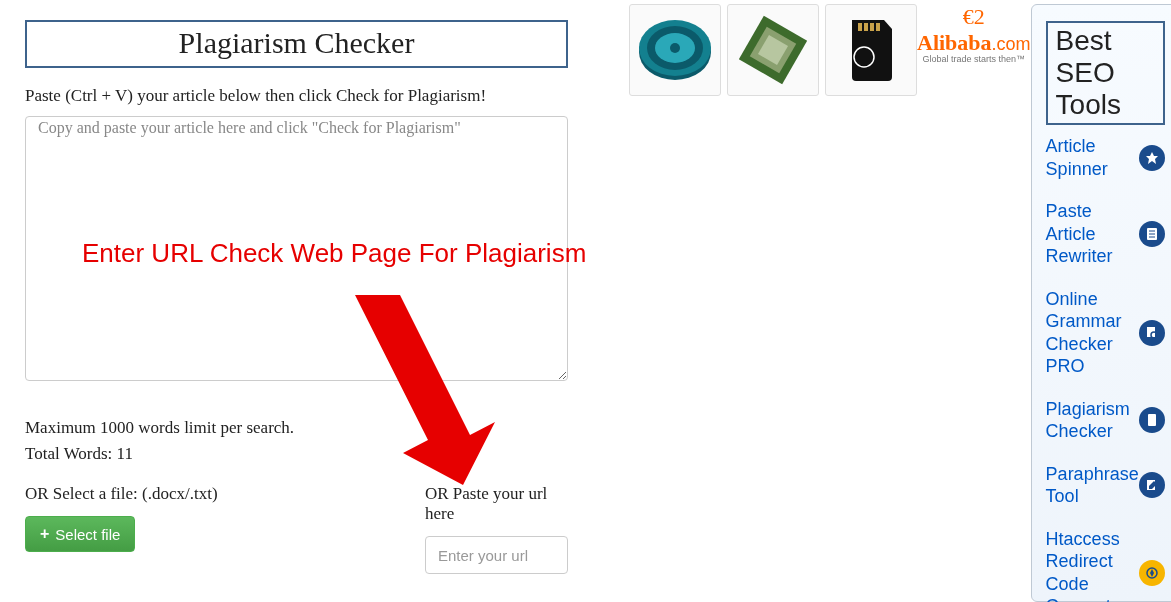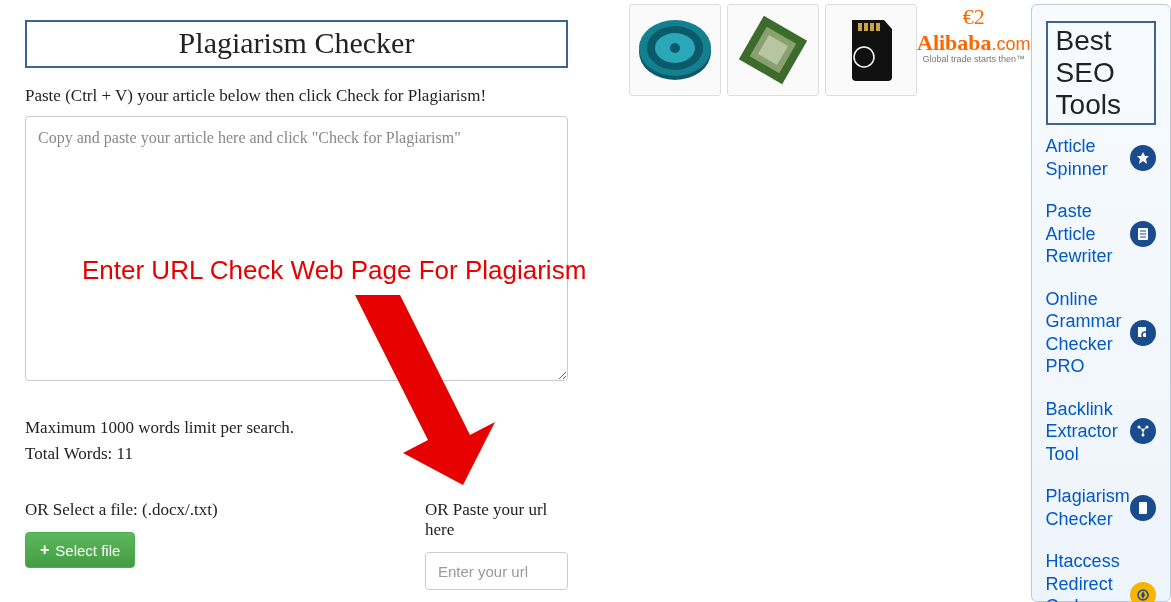--- a/index.html
+++ b/index.html
@@ -39,30 +39,30 @@
     font-size: 17px;
     color: #222;
     margin-bottom: 10px;
     font-family: Georgia, serif;
   }
   .article-textarea {
     width: 100%;
     height: 265px;
     border: 1px solid #ccc;
     border-radius: 4px;
-    padding: 12px 12px;
+    padding: 2px 12px;
     font-size: 16px;
     font-family: Georgia, serif;
     color: #222;
     resize: both;
   }
   .article-textarea::placeholder { color: #888; }
   .overlay-text {
     position: absolute;
-    top: 255px;
+    top: 238px;
     left: 82px;
     font-family: Arial, sans-serif;
     font-size: 26px;
     color: #e60000;
     font-weight: normal;
     pointer-events: none;
     z-index: 5;
   }
   .arrow {
     position: absolute;
@@ -75,21 +75,21 @@
   }
   .limit-block {
     margin-top: 30px;
     font-size: 17px;
     line-height: 1.5;
     font-family: Georgia, serif;
     color: #222;
   }
   .row2 {
     display: flex;
-    margin-top: 34px;
+    margin-top: 18px;
   }
   .col-left { flex: 0 0 400px; }
   .col-right { flex: 1; }
   .col-label {
     font-size: 17px;
     font-family: Georgia, serif;
     color: #222;
     margin-bottom: 12px;
   }
   .select-file-btn {
@@ -314,44 +314,39 @@
           <span class="label">Online Grammar Checker PRO</span>
           <span class="tool-icon">
             <svg viewBox="0 0 14 14">
                 <rect x="2" y="1" width="8" height="10" fill="#fff"></rect>
                 <circle cx="9" cy="9" r="3" fill="none" stroke="#1a4b8c" stroke-width="1.5"></circle>
                 <line x1="11" y1="11" x2="13" y2="13" stroke="#1a4b8c" stroke-width="1.5"></line>
               </svg>
           </span>
         </div>
 
-        <div class="tool-item">
-          <span class="label">Backlink Extractor Tool</span>
-          <span class="tool-icon">
-            <svg viewBox="0 0 14 14">
-                <circle cx="3" cy="3" r="1.5" fill="#fff"></circle>
-                <circle cx="11" cy="3" r="1.5" fill="#fff"></circle>
-                <circle cx="7" cy="11" r="1.5" fill="#fff"></circle>
-                <circle cx="7" cy="6" r="1.5" fill="#fff"></circle>
-                <line x1="3" y1="3" x2="7" y2="6" stroke="#fff"></line>
-                <line x1="11" y1="3" x2="7" y2="6" stroke="#fff"></line>
-                <line x1="7" y1="6" x2="7" y2="11" stroke="#fff"></line>
-              </svg>
-          </span>
-        </div>
 
         <div class="tool-item">
           <span class="label">Plagiarism Checker</span>
           <span class="tool-icon">
             <svg viewBox="0 0 14 14">
                 <rect x="3" y="1" width="8" height="12" rx="1" fill="#fff"></rect>
               </svg>
           </span>
         </div>
 
+        <div class="tool-item">
+          <span class="label">Paraphrase Tool</span>
+          <span class="tool-icon">
+            <svg viewBox="0 0 14 14">
+                <rect x="2" y="2" width="8" height="10" fill="#fff"></rect>
+                <path d="M9 3 L12 6 L7 11 L4 11 L4 8 Z" fill="#1a4b8c"></path>
+              </svg>
+          </span>
+        </div>
 
         <div class="tool-item">
           <span class="label">Htaccess Redirect Code Generator</span>
           <span class="tool-icon orange">
             <svg viewBox="0 0 14 14">
                 <circle cx="7" cy="7" r="5" fill="none" stroke="#1a4b8c" stroke-width="1.5"></circle>
                 <path d="M7 3 L9 7 L7 11 L5 7 Z" fill="#1a4b8c"></path>
               </svg>
           </span>
         </div>

